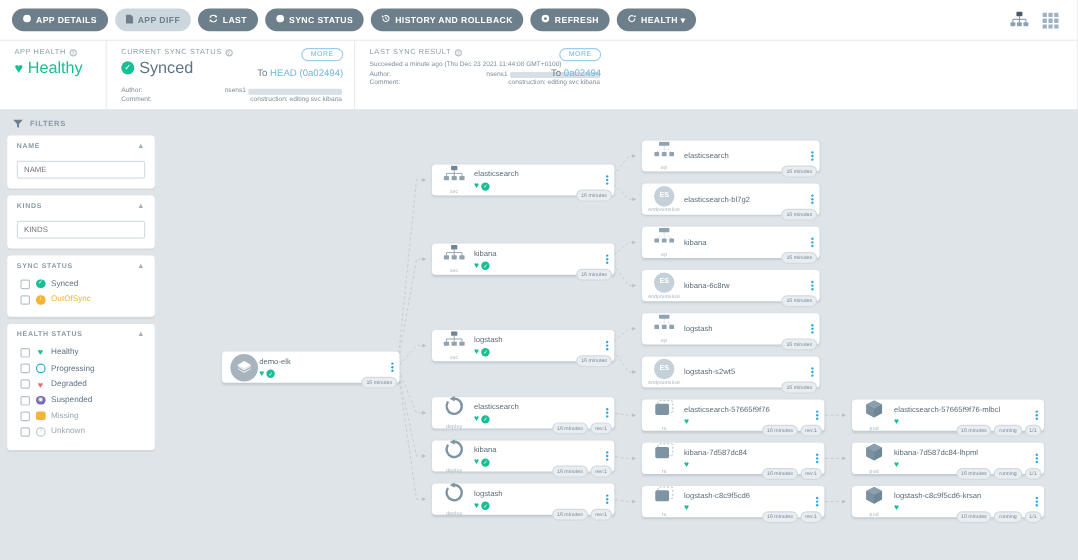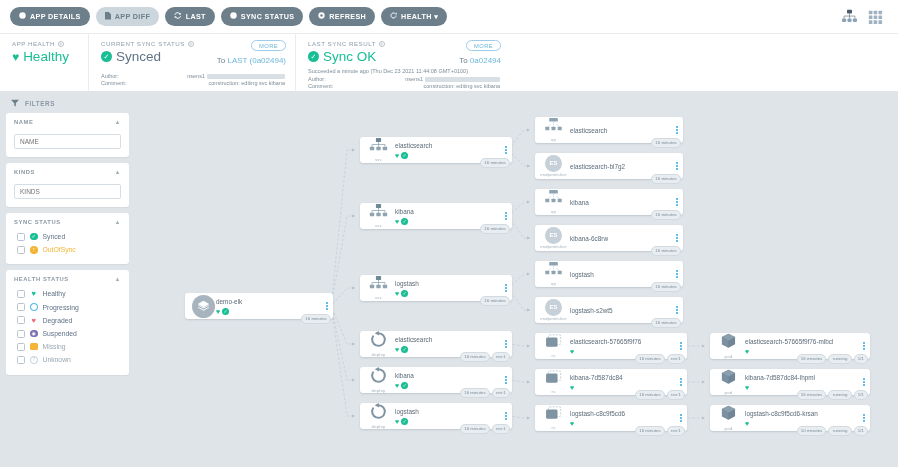--- a/index.html
+++ b/index.html
@@ -208,20 +208,28 @@
       <button class="tb-btn">
         <span class="tb-ico"><svg width="7" height="7" viewBox="0 0 10 10">
             <circle cx="5" cy="5" r="4.6" fill="currentColor"></circle>
             <rect x="4.3" y="2" width="1.4" height="1.4" fill="#fff"></rect>
             <rect x="4.3" y="4" width="1.4" height="4" fill="#fff"></rect>
           </svg></span>
         <span>SYNC STATUS</span>
       </button>
       <button class="tb-btn">
         <span class="tb-ico"><svg width="7" height="7" viewBox="0 0 10 10">
+            <path d="M1.6 5 A3.6 3.6 0 1 0 3 2.1" stroke="currentColor" stroke-width="1.3" fill="none"></path>
+            <path d="M.3 .8 L.3 3.6 L3 3 Z" fill="currentColor"></path>
+            <path d="M5 3 V5.2 L6.7 6.2" stroke="currentColor" stroke-width="1.1" fill="none"></path>
+          </svg></span>
+        <span>HISTORY AND ROLLBACK</span>
+      </button>
+      <button class="tb-btn">
+        <span class="tb-ico"><svg width="7" height="7" viewBox="0 0 10 10">
             <circle cx="5" cy="5" r="4.5" fill="currentColor"></circle>
             <circle cx="5" cy="5" r="1.7" fill="#6d7f8b"></circle>
           </svg></span>
         <span>REFRESH</span>
       </button>
       <button class="tb-btn">
         <span class="tb-ico"><svg width="7" height="7" viewBox="0 0 10 10">
             <path d="M8.6 5 A3.6 3.6 0 1 1 7 2" stroke="currentColor" stroke-width="1.35" fill="none"></path>
             <path d="M9.6 .6 L9.6 3.5 L6.8 2.9 Z" fill="currentColor"></path>
           </svg></span>
@@ -270,21 +278,21 @@
       <span>CURRENT SYNC STATUS</span>
       <span class="qmark">?</span>
     </div>
     <button class="more-btn">MORE</button>
     <div class="st-value synced">
       <span class="ck">✓</span>
       <span>Synced</span>
     </div>
     <div class="to-rev">
       <span>To</span>
-      <b>LAST (0a02494)</b>
+      <b>HEAD (0a02494)</b>
     </div>
     <div class="meta-rows" style="margin-top:9px">
       <div class="meta-row">
         <span class="meta-k">Author:</span>
         <span class="meta-v">
           <span>nsens1</span>
           <span class="redact" style="width:78px"></span>
         </span>
       </div>
       <div class="meta-row">
@@ -293,24 +301,20 @@
       </div>
     </div>
   </div>
 
   <div class="st-pane last">
     <div class="st-label">
       <span>LAST SYNC RESULT</span>
       <span class="qmark">?</span>
     </div>
     <button class="more-btn">MORE</button>
-    <div class="st-value ok">
-      <span class="ck">✓</span>
-      <span>Sync OK</span>
-    </div>
     <div class="to-rev">
       <span>To</span>
       <b>0a02494</b>
     </div>
     <div class="meta-time">Succeeded a minute ago (Thu Dec 23 2021 11:44:08 GMT+0100)</div>
     <div class="meta-rows">
       <div class="meta-row">
         <span class="meta-k">Author:</span>
         <span class="meta-v">
           <span>nsens1</span>

